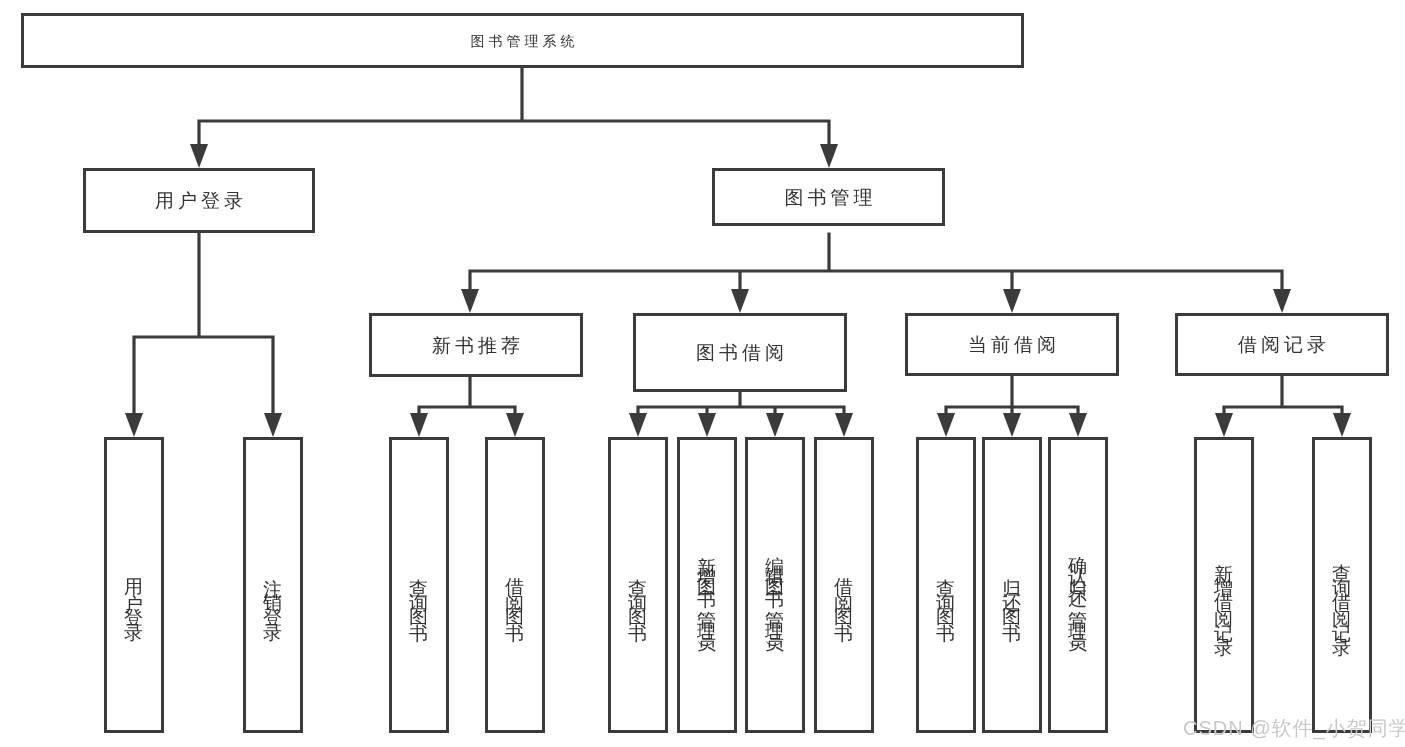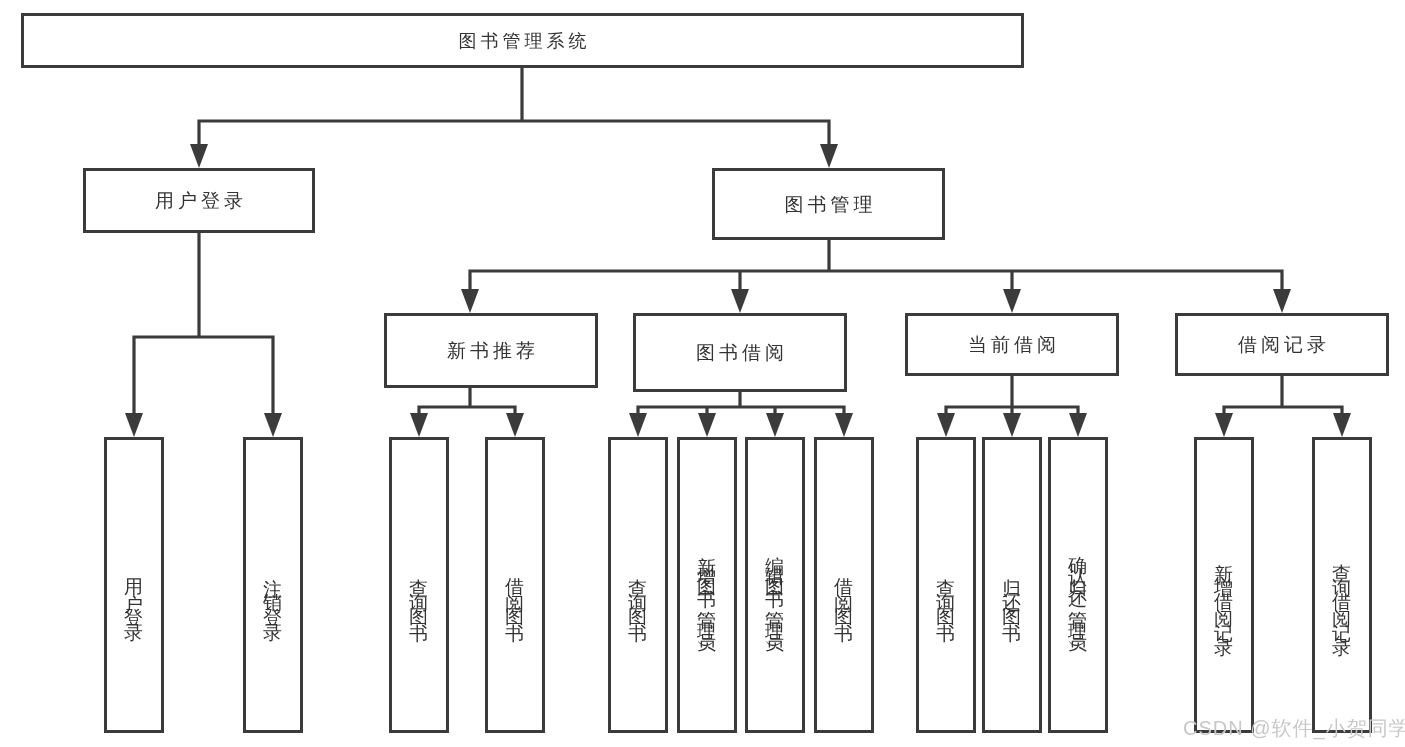--- a/index.html
+++ b/index.html
@@ -14,21 +14,21 @@
   .node{
     position:absolute;
     box-sizing:border-box;
     border:3px solid #3b3b3b;
     background:#ffffff;
     display:flex;align-items:center;justify-content:center;
     z-index:2;
   }
   .hbox{font-size:19px;}
   .hbox span{letter-spacing:4px;margin-right:-4px;line-height:1;white-space:nowrap;}
-  .root{font-size:18px;}
+  .root{font-size:14px;}
   .vbox{width:60px;height:296px;}
   .vbox span{
     writing-mode:vertical-rl;
     text-orientation:mixed;
     font-size:19px;
     line-height:1;
     letter-spacing:15px;
     margin-bottom:-15px;
     white-space:nowrap;
   }
@@ -90,25 +90,25 @@
   </g>
 </svg>
 
 <div class="node hbox root" style="left:21px;top:13px;width:1003px;height:55px;">
   <span>图书管理系统</span>
 </div>
 
 <div class="node hbox" style="left:83px;top:168px;width:232px;height:65px;">
   <span>用户登录</span>
 </div>
-<div class="node hbox" style="left:712px;top:168px;width:233px;height:72px;align-items:center;">
+<div class="node hbox" style="left:712px;top:168px;width:233px;height:58px;align-items:center;">
   <span>图书管理</span>
 </div>
 
-<div class="node hbox" style="left:384px;top:313px;width:214px;height:75px;">
+<div class="node hbox" style="left:369px;top:313px;width:214px;height:64px;">
   <span>新书推荐</span>
 </div>
 <div class="node hbox" style="left:633px;top:313px;width:214px;height:79px;">
   <span>图书借阅</span>
 </div>
 <div class="node hbox" style="left:905px;top:313px;width:214px;height:63px;">
   <span>当前借阅</span>
 </div>
 <div class="node hbox" style="left:1175px;top:313px;width:214px;height:63px;align-items:center;">
   <span>借阅记录</span>

